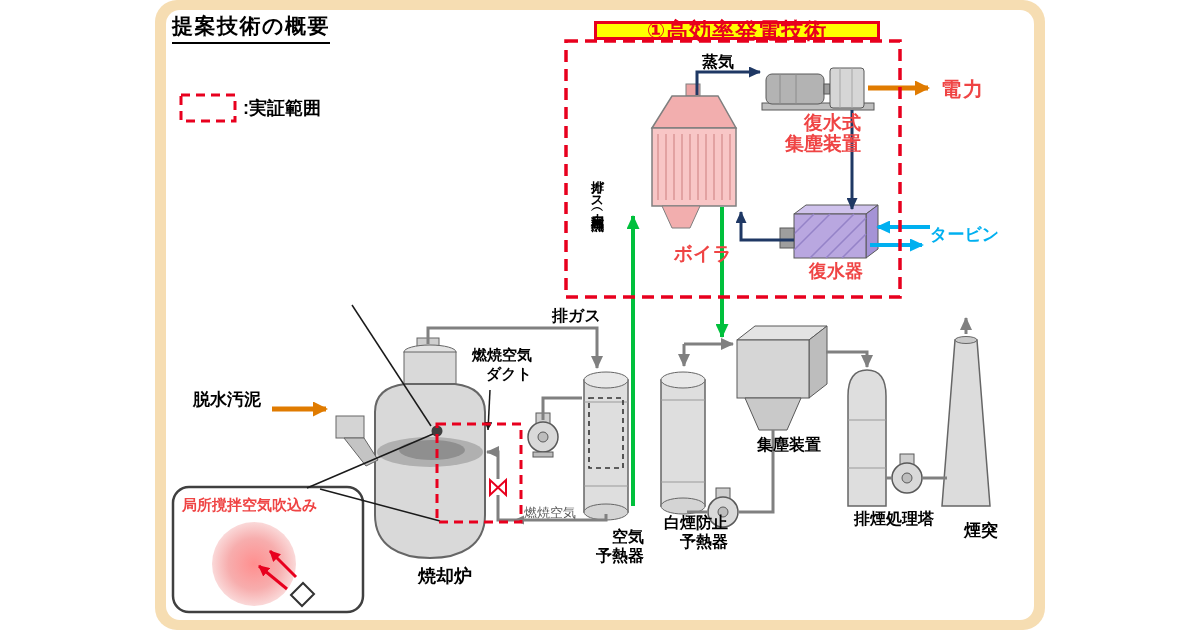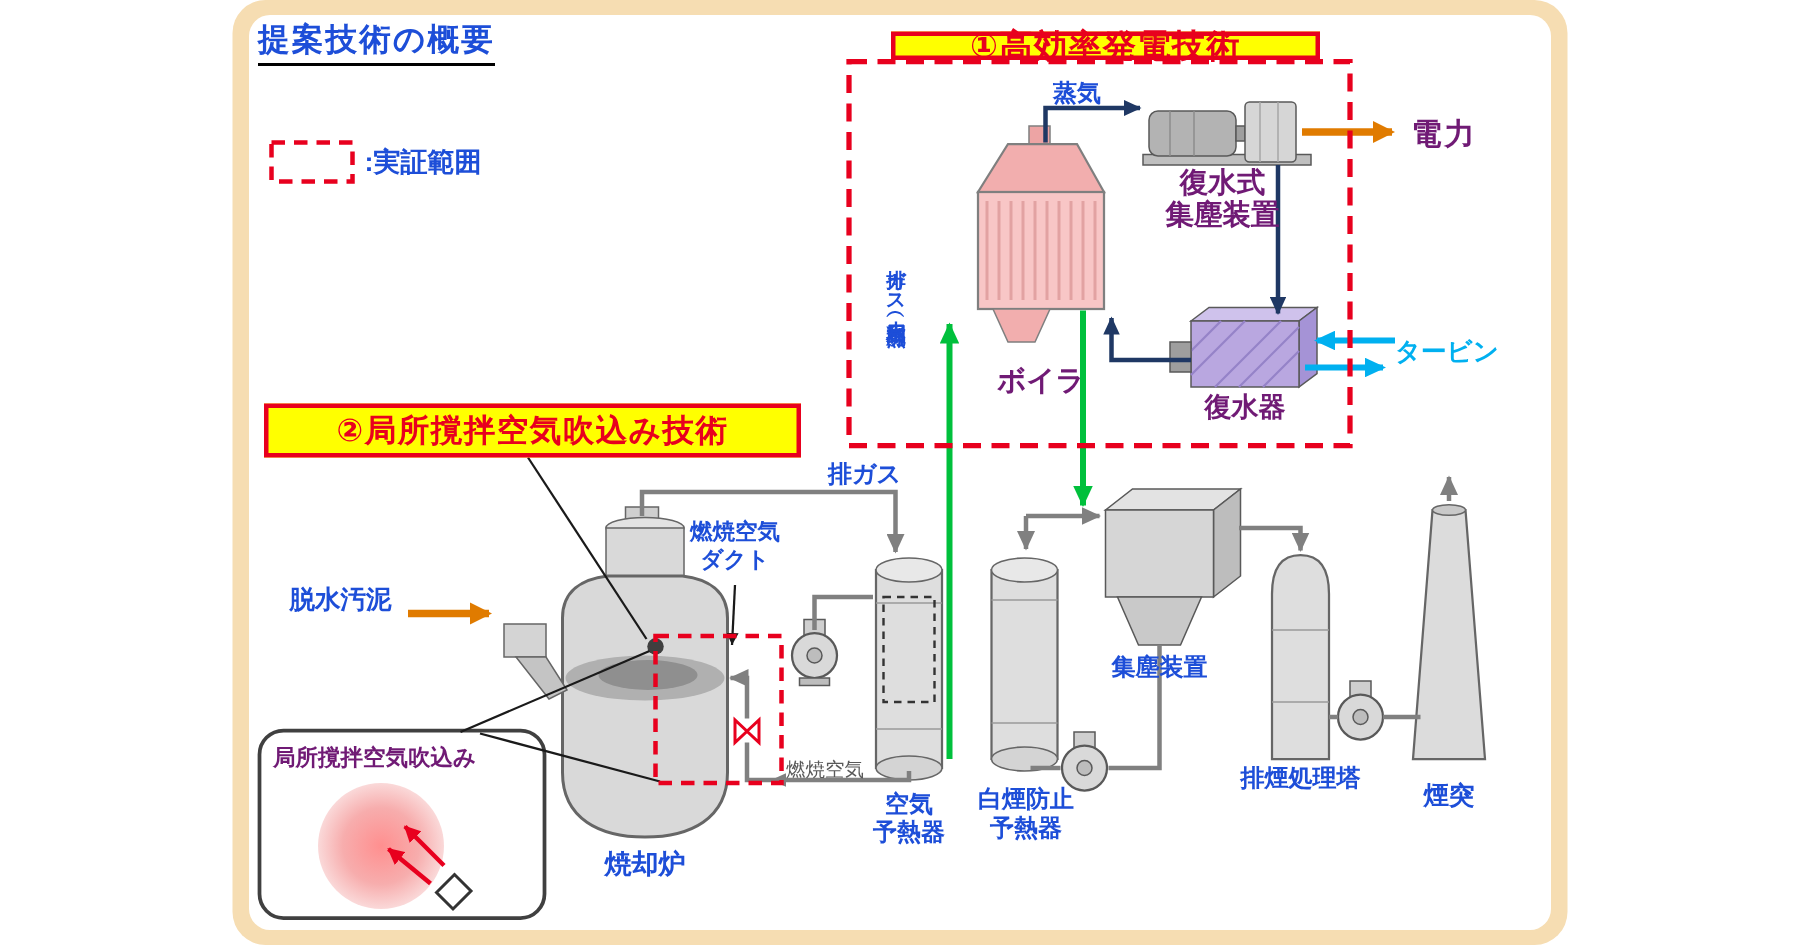--- a/index.html
+++ b/index.html
@@ -2,25 +2,25 @@
 <html><head>
 <meta charset="utf-8">
 <style>
   html,body{margin:0;padding:0;background:#fff;}
   .stage{position:relative;width:1200px;height:630px;background:#fff;overflow:hidden;
          font-family:"Liberation Sans","DejaVu Sans",sans-serif;}
   .frame{position:absolute;left:155px;top:0;width:890px;height:630px;background:#f6ddb2;border-radius:22px;}
   .inner{position:absolute;left:166px;top:10px;width:868px;height:610px;background:#fff;border-radius:14px;}
   svg.diagram{position:absolute;left:0;top:0;z-index:1;}
   .labels{position:absolute;inset:0;z-index:2;pointer-events:none;}
-  .lbl{position:absolute;font-weight:bold;color:#1d4ed8;white-space:nowrap;}
-  .red{color:#701a75;}
+  .lbl{position:absolute;font-weight:bold;color:#000000;white-space:nowrap;}
+  .red{color:#ef4444;}
   .cyan{color:#00b0f0;}
   .gray{color:#595959;font-weight:normal;}
-  .center{text-align:center;}
+  .center{text-align:right;}
   .title{font-size:21px;letter-spacing:1.5px;border-bottom:2.5px solid #000;padding-bottom:2px;}
   .vert{writing-mode:vertical-rl;height:104px;font-size:13px;line-height:1.3;letter-spacing:1px;}
   .banner{position:absolute;background:#ffff00;border:3px solid #e8001e;color:#e8001e;font-weight:bold;
           display:flex;align-items:center;justify-content:center;z-index:3;letter-spacing:1px;box-sizing:border-box;}
   #banner1{left:594px;top:21px;width:286px;height:19px;font-size:22px;}
   #banner2{left:176px;top:269px;width:358px;height:36px;font-size:21px;}
 </style>
 </head>
 <body>
 
@@ -239,28 +239,27 @@
     <div class="lbl" style="left:537px;top:306px;font-size:16px;margin-left:15px;">排ガス</div>
     <div class="lbl center" style="left:448px;top:346px;width:84px;font-size:15px;line-height:1.25;">
       <div>燃焼空気</div>
       <div>ダクト</div>
     </div>
     <div class="lbl gray" style="left:524px;top:504px;font-size:13px;">燃焼空気</div>
     <div class="lbl center" style="left:568px;top:527px;width:76px;font-size:16px;line-height:1.2;">
       <div>空気</div>
       <div>予熱器</div>
     </div>
-    <div class="lbl center" style="left:640px;top:524px;width:88px;font-size:16px;line-height:1.2;">
+    <div class="lbl center" style="left:640px;top:513px;width:88px;font-size:16px;line-height:1.2;">
       <div>白煙防止</div>
       <div>予熱器</div>
     </div>
     <div class="lbl center" style="left:725px;top:435px;width:96px;font-size:16px;">集塵装置</div>
     <div class="lbl center" style="left:800px;top:509px;width:134px;font-size:16px;">排煙処理塔</div>
     <div class="lbl center" style="left:934px;top:519px;width:64px;font-size:17px;">煙突</div>
 
     <div class="lbl" style="left:193px;top:388px;font-size:17px;font-family:Liberation Serif, serif;">脱水汚泥</div>
     <div class="lbl center" style="left:388px;top:564px;width:84px;font-size:18px;">焼却炉</div>
     <div class="lbl red" style="left:182px;top:496px;font-size:15px;">局所撹拌空気吹込み</div>
   </div>
 
   <div class="banner" id="banner1">①高効率発電技術</div>
-  <div class="banner" id="banner2">②局所撹拌空気吹込み技術</div>
 </div>
 
 </body></html>

